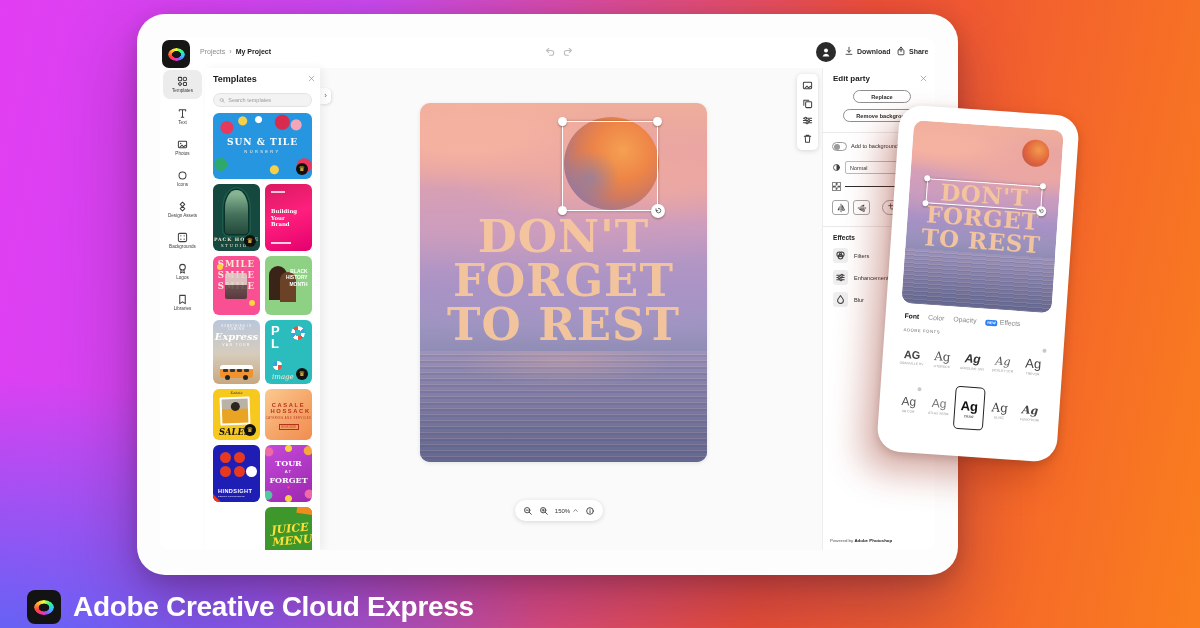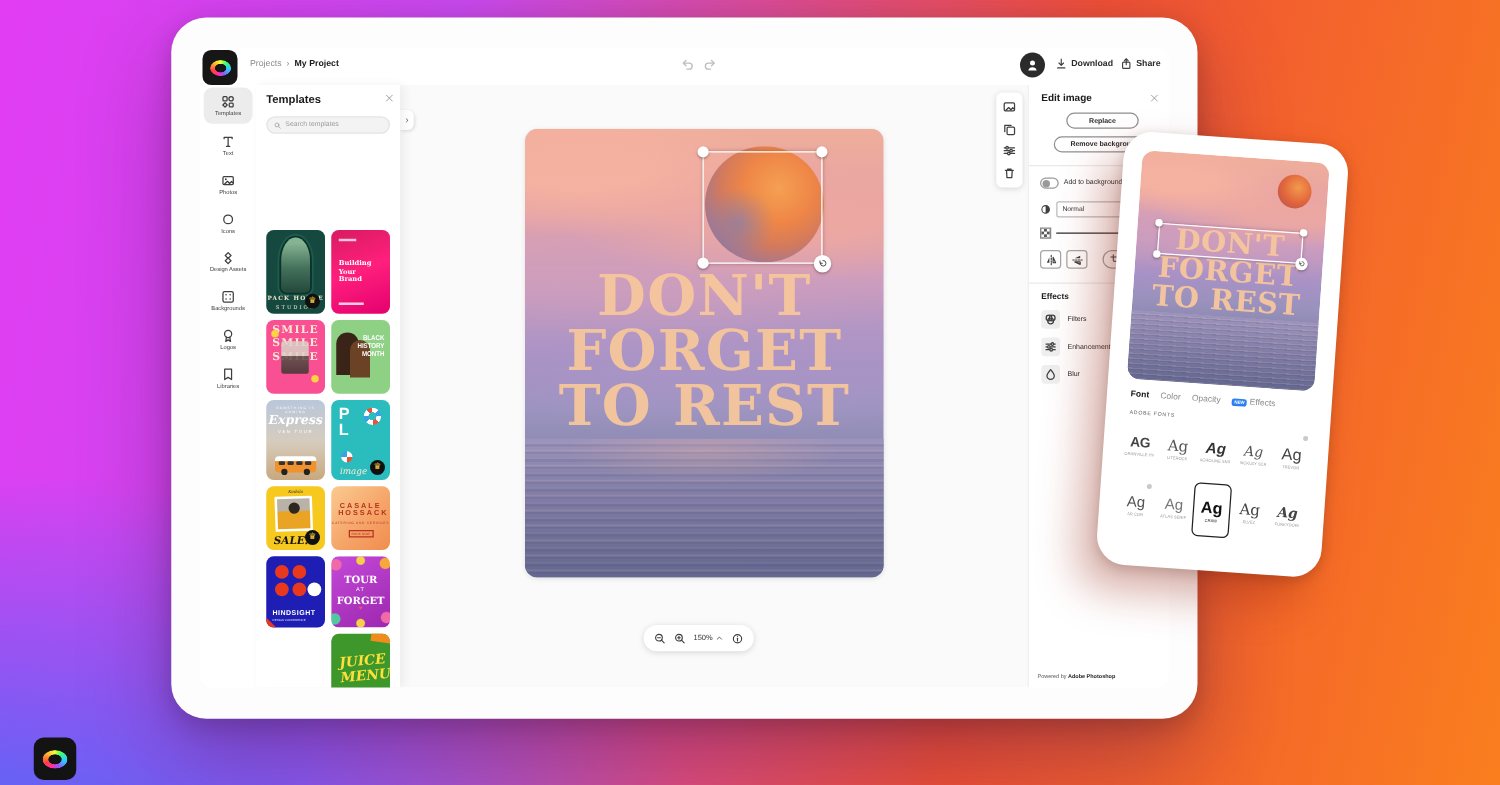--- a/index.html
+++ b/index.html
@@ -429,20 +429,25 @@
             </svg>
         </div>
         <div class="a search">
           <svg class="ic" width="7" height="7" viewBox="0 0 12 12">
               <circle cx="5" cy="5" r="3" stroke="#9a9a9a"></circle>
               <path d="M7.3 7.3L10 10" stroke="#9a9a9a"></path>
             </svg>
           <input placeholder="Search templates" style="">
         </div>
 
+        <div class="card c-sun" style="left:8px;top:45px;width:99px;height:66px">
+          <div class="t1">SUN &amp; TILE</div>
+          <div class="t2">NURSERY</div>
+          <span class="crown">♛</span>
+        </div>
 
         <div class="card c-pack" style="left:8px;top:116px;width:47px;height:67px">
           <div class="arch"></div>
           <div class="t1">PACK HOUSE</div>
           <div class="t2">STUDIOS</div>
           <span class="crown">♛</span>
         </div>
         <div class="card c-brand" style="left:60px;top:116px;width:47px;height:67px">
           <div class="micro"></div>
           <div class="txt">
@@ -525,21 +530,21 @@
         <div class="card c-juice" style="left:60px;top:439px;width:47px;height:73px">
           <div class="bar"></div>
           <div class="t1">
             <div>JUICE</div>
             <div>MENU</div>
           </div>
         </div>
       </div>
 
       <div class="a epanel">
-        <div class="a etitle">Edit image</div>
+        <div class="a etitle">Edit party</div>
         <div class="a eclose">
           <svg class="ic" width="7" height="7" viewBox="0 0 12 12">
               <path d="M2 2l8 8M10 2l-8 8" stroke="#8a8a8a"></path>
             </svg>
         </div>
         <div class="a pillbtn" style="left:30px;top:22px;width:58px;height:13px">Replace</div>
         <div class="a pillbtn" style="left:20px;top:41px;width:82px;height:13px">Remove background</div>
         <div class="a edivider" style="left:0;top:64px;width:113px"></div>
 
         <div class="a erow" style="left:9px;top:74px">
@@ -696,15 +701,16 @@
             <span class="nm">FUNKYDORI</span>
           </div>
       </div>
     </div>
   </div>
 
   <div class="brand">
     <div class="brandlogo">
         <div class="ccring"></div>
       </div>
+    <div class="brandname">Adobe Creative Cloud Express</div>
   </div>
 
 </div>
 
 </body></html>

